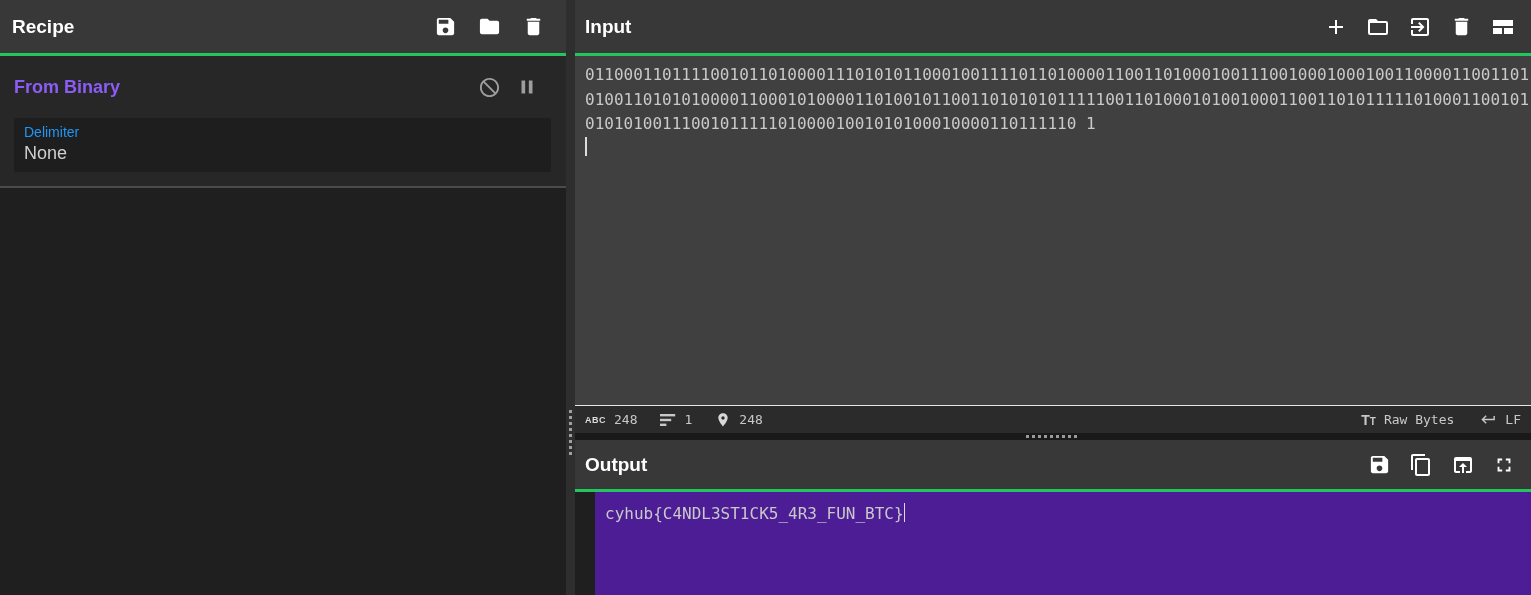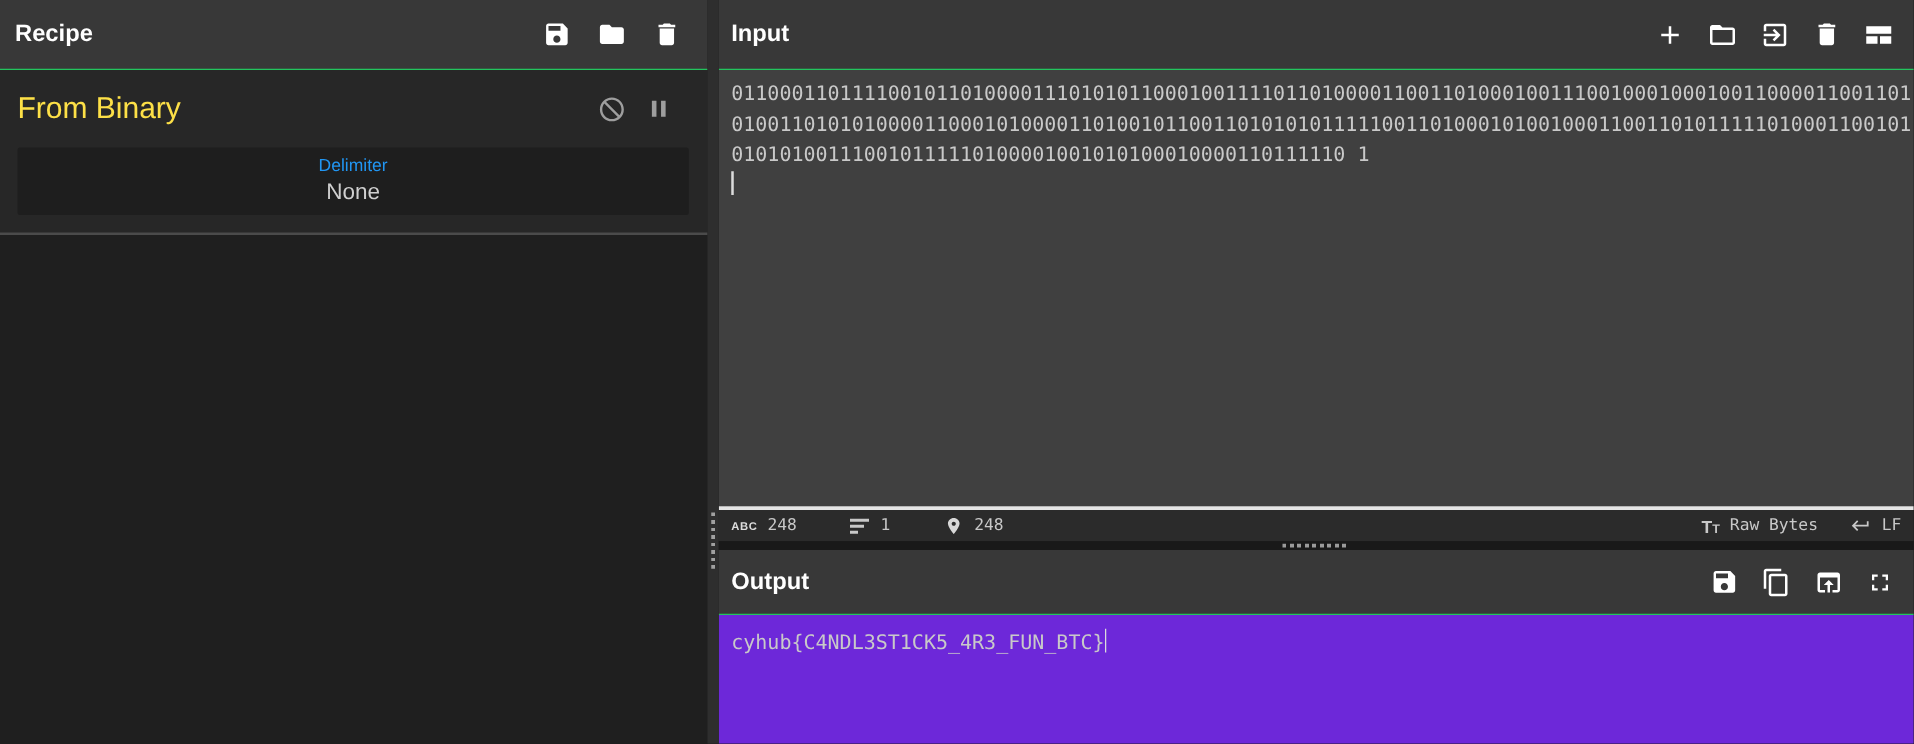--- a/index.html
+++ b/index.html
@@ -1,41 +1,41 @@
 <!DOCTYPE html>
 <html><head>
 <meta charset="utf-8">
 <style>
   * { box-sizing: border-box; margin: 0; padding: 0; }
   html,body { width:1531px; height:595px; overflow:hidden; background:#1f1f1f;
               font-family:"Liberation Sans", sans-serif; }
   #app { width:1531px; height:595px; display:flex; }
 
   
-  .titlebar { height:56px; background:#383838; border-bottom:1px solid #22c55e;
+  .titlebar { height:56px; background:#383838; border-bottom:3px solid #22c55e;
               display:flex; align-items:center; flex:0 0 auto; }
   .titlebar .bar-title { color:#ffffff; font-size:19px; font-weight:700; }
   .bar-icons { margin-left:auto; display:flex; align-items:center; }
   .ibtn { display:inline-flex; align-items:center; justify-content:center; cursor:pointer; }
   .code { font-family:"DejaVu Sans Mono", monospace; font-size:16px; line-height:24.5px;
           color:#c9c9c9; white-space:pre-wrap; word-break:break-all; }
   .cursor { display:inline-block; width:1.5px; height:19px; background:#dcdcdc;
             vertical-align:-3px; }
 
   
   #left-col { width:566px; flex:0 0 566px; display:flex; flex-direction:column; background:#1f1f1f; }
   #left-col .titlebar { padding:0 21px 0 12px; }
   #left-col .bar-icons { gap:21px; }
 
   .op-block { background:#272727; border-bottom:2px solid #4b4b4b; }
   .op-header { height:62px; display:flex; align-items:center; padding:0 28px 0 14px; }
-  .op-title { color:#fde047; font-size:24px; font-weight:400; }
+  .op-title { color:#8b5cf6; font-size:18px; font-weight:700; }
   .op-icons { margin-left:auto; display:flex; align-items:center; gap:15px; }
   .op-args { display:flex; gap:16px; padding:0 15px 14px 14px; }
-  .arg { flex:1 1 0; height:54px; padding:6px 10px; position:relative; border-radius:2px;text-align:center; }
+  .arg { flex:1 1 0; height:54px; padding:6px 10px; position:relative; border-radius:2px; }
   .arg-delim { background:#1e1e1e; }
   .arg-bytelen { background:#3c3c3c; }
   .arg label { display:block; color:#2196f3; font-size:14px; line-height:17px; }
   .arg .arg-value { color:#cfcfcf; font-size:18px; line-height:25px; }
   .stepper { position:absolute; right:13px; top:22px; width:24px; height:26px;
              background:#e8e8e8; border-radius:3px; display:flex; align-items:center;
              justify-content:center; cursor:pointer; }
   .recipe-empty { flex:1 1 auto; background:#1f1f1f; }
 
   
@@ -45,39 +45,39 @@
 
   
   #right-col { flex:1 1 auto; display:flex; flex-direction:column; }
   #right-col .titlebar { padding:0 16px 0 10px;text-align:center; }
   #right-col .bar-icons { gap:18px; }
 
   #input-editor { height:349px; flex:0 0 349px; background:#404040; padding:7px 0 0 10px;
                   cursor:text; overflow:hidden; }
   #input-editor .code { display:inline-block; width:946px; }
 
-  .statusbar { height:28px; flex:0 0 28px; background:#2b2b2b; border-top:3px solid #e5e5e5;
+  .statusbar { height:28px; flex:0 0 28px; background:#2b2b2b; border-top:1px solid #e5e5e5;
                display:flex; align-items:center; padding:0 10px;
-               font-family:"DejaVu Sans Mono", monospace; font-size:13px; color:#c8c8c8;gap:20px; }
+               font-family:"DejaVu Sans Mono", monospace; font-size:13px; color:#c8c8c8; }
   .stat-item { display:flex; align-items:center; gap:8px; margin-right:23px; }
   .stat-right { margin-left:auto; display:flex; align-items:center; }
   .stat-right .stat-item { margin-right:0; }
   .stat-right .stat-item + .stat-item { margin-left:26px; }
   .abc-icon { font-size:9px; font-weight:700; color:#dddddd; letter-spacing:0.5px;
               font-family:"Liberation Sans", sans-serif; }
   .tt-icon { font-weight:700; color:#c8c8c8; font-family:"Liberation Sans", sans-serif;margin-left:40px; }
   .tt-icon .t-big { font-size:14px; }
   .tt-icon .t-small { font-size:10px; }
 
   .hdivider { height:7px; flex:0 0 7px; background:#191919; position:relative; cursor:row-resize; }
   .hdivider .hdots { position:absolute; top:2px; left:50%; margin-left:-27px; width:54px; height:3px;
       background-image:repeating-linear-gradient(to right,#9a9a9a 0 3px,transparent 3px 6px); }
 
   .titlebar.out { height:52px; }
-  #output-editor { flex:1 1 auto; background:#6d28d9; padding:10px 0 0 10px; overflow:hidden; }
+  #output-editor { flex:1 1 auto; background:#4c1d95; padding:10px 0 0 10px; overflow:hidden;margin-left:20px; }
 
   svg { display:block; }
 </style>
 </head>
 <body>
 
 <div id="app">
 
   <div id="left-col">
     <div class="titlebar">

